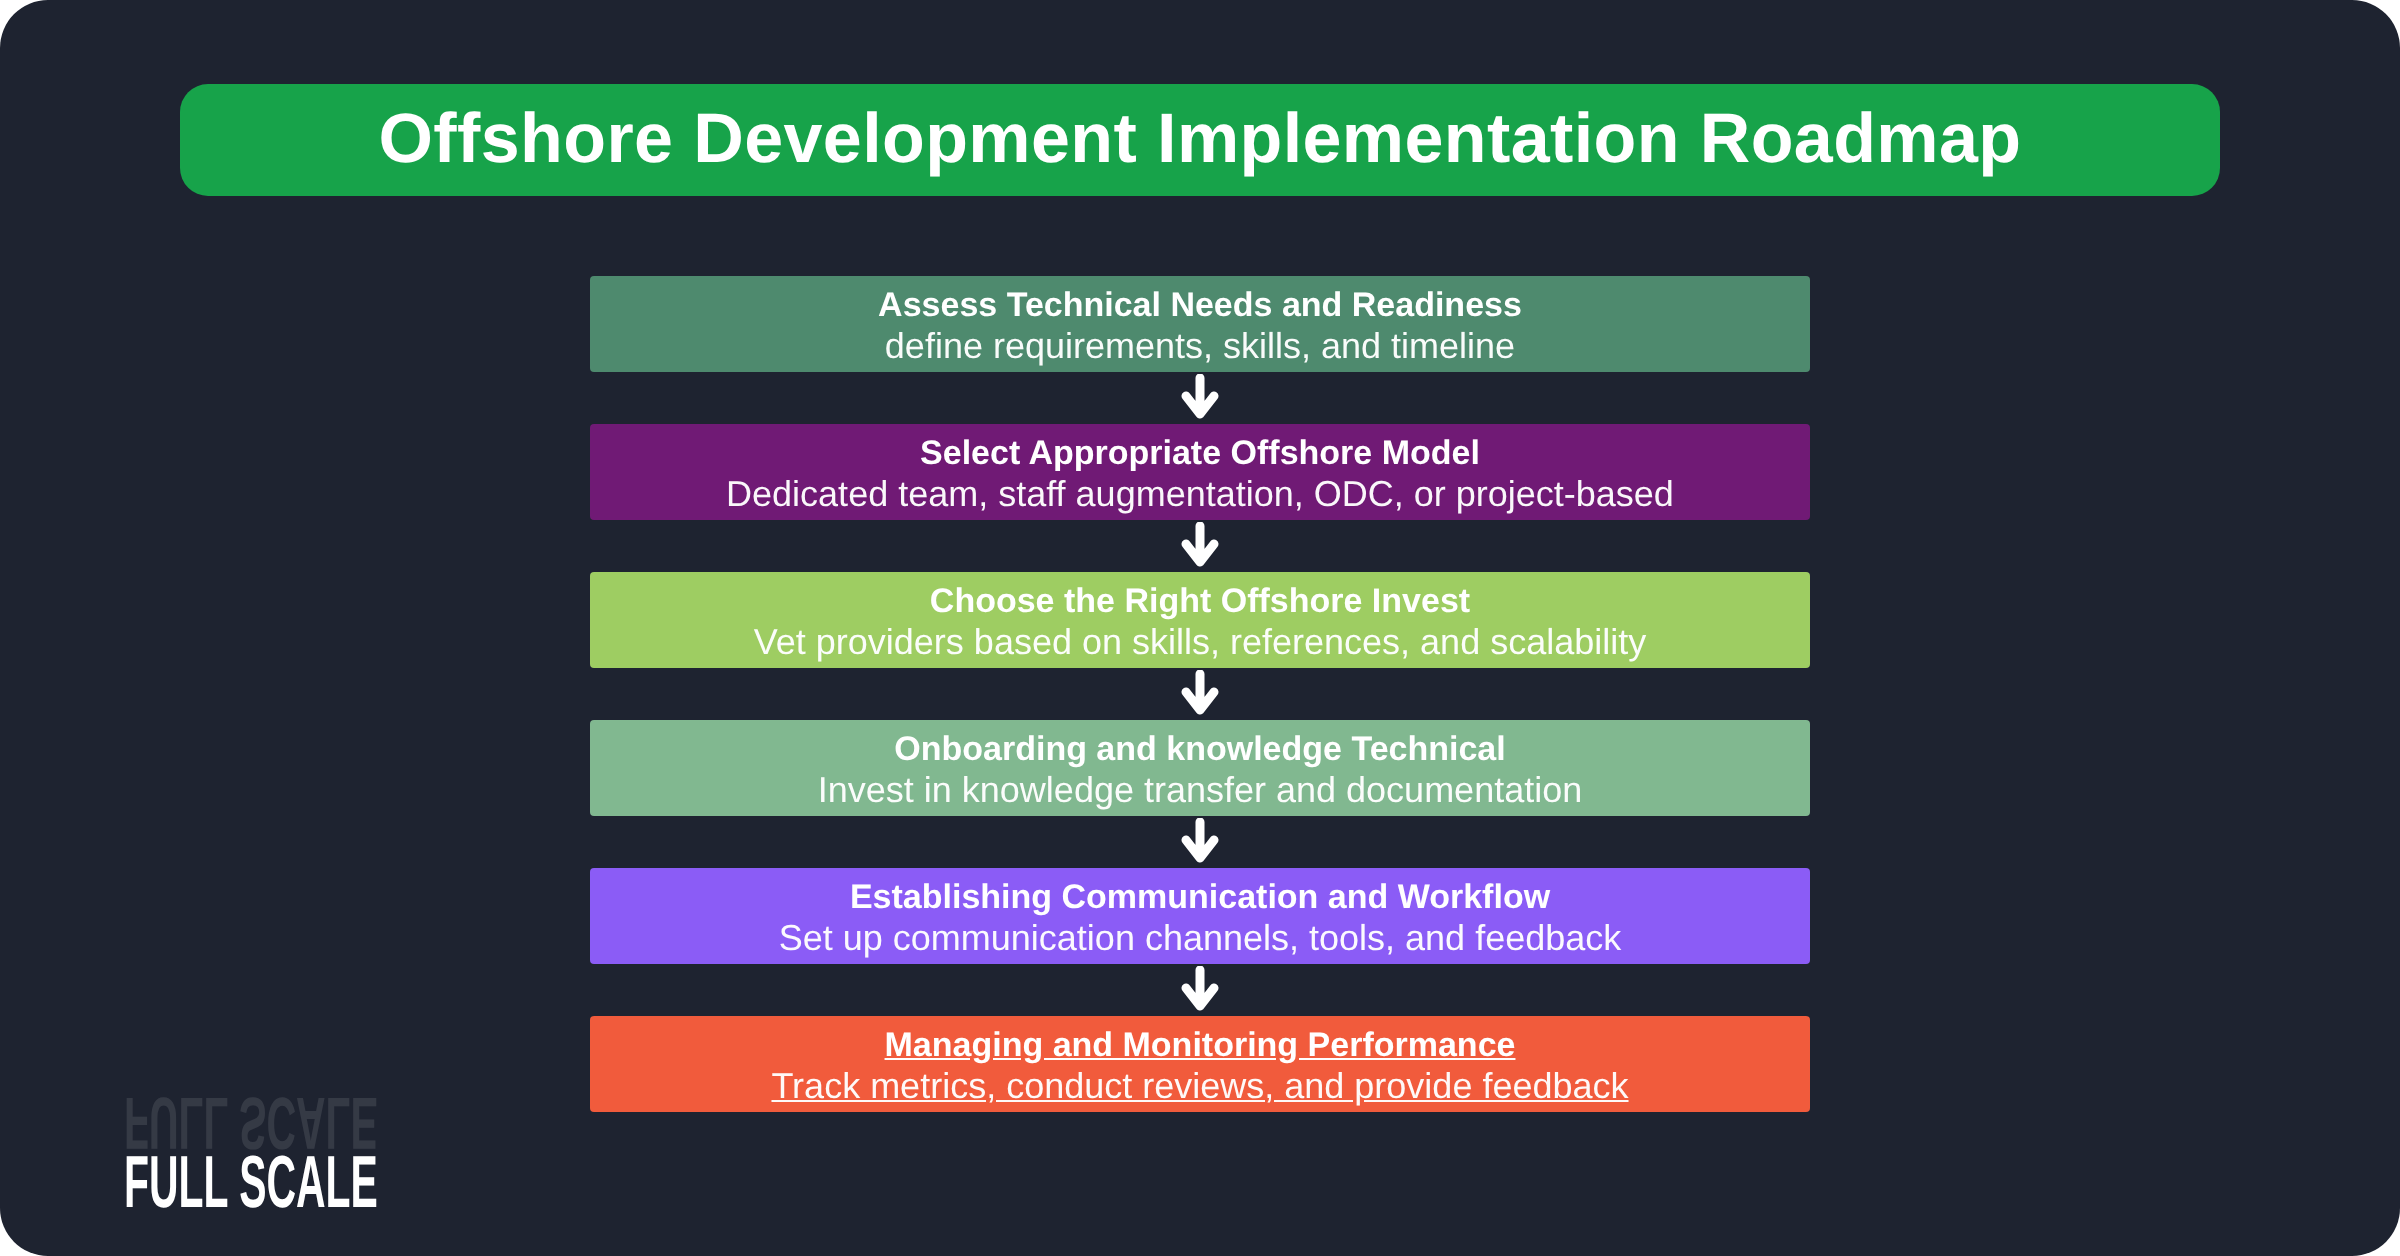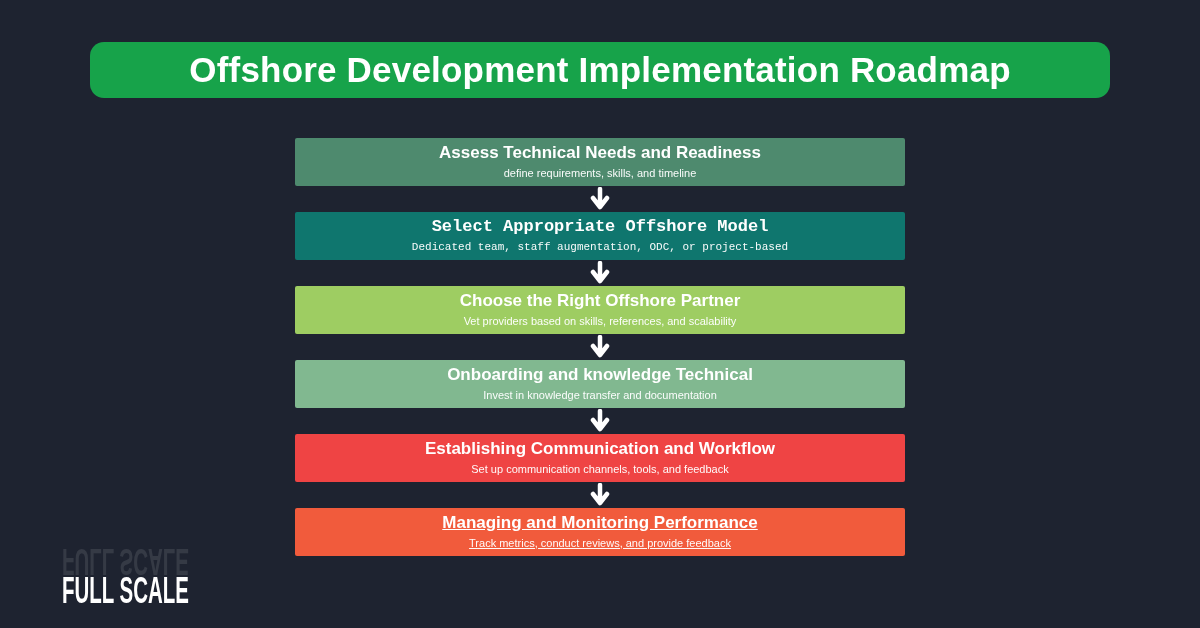--- a/index.html
+++ b/index.html
@@ -5,20 +5,21 @@
   * { margin: 0; padding: 0; box-sizing: border-box; }
   html, body { width: 1200px; height: 628px; }
   body {
     font-family: "Liberation Sans", "DejaVu Sans", sans-serif;
     overflow: hidden;
   }
   .canvas {
     position: relative;
     width: 1200px;
     height: 628px;
+    border-radius: 24px;
   }
   .title-banner {
     position: absolute;
     left: 90px; top: 42px;
     width: 1020px; height: 56px;
     border-radius: 14px;
     display: flex; align-items: center; justify-content: center;
   }
   .title-banner h1 {
     color: #ffffff;
@@ -40,21 +41,21 @@
     align-items: center; justify-content: center;
     color: #ffffff;
     text-align: right;
   }
   .step-title {
     font-size: 17px;
     font-weight: bold;
     line-height: 21px;
   }
   .step-subtitle {
-    font-size: 11px;
+    font-size: 18px;
     font-weight: normal;
     line-height: 20px;
     opacity: 0.97;
   }
   .arrow {
     height: 26px;
     display: flex; align-items: center; justify-content: center;
   }
   .arrow svg { display: block; }
   .logo-wrap {
@@ -95,51 +96,51 @@
     <div class="step" style="background: rgb(78, 138, 110);">
       <div class="step-title">Assess Technical Needs and Readiness</div>
       <div class="step-subtitle">define requirements, skills, and timeline</div>
     </div>
     <div class="arrow">
       <svg width="20" height="24" viewBox="0 0 20 24">
           <path d="M10 2 V15 M3 11 L10 20 L17 11" stroke="#ffffff" stroke-width="4.5" fill="none" stroke-linecap="round" stroke-linejoin="round"></path>
         </svg>
     </div>
 
-    <div class="step" style="background: #0f766e; font-family: Liberation Mono, monospace;">
+    <div class="step" style="background: #701a75;">
       <div class="step-title">Select Appropriate Offshore Model</div>
       <div class="step-subtitle">Dedicated team, staff augmentation, ODC, or project-based</div>
     </div>
     <div class="arrow">
       <svg width="20" height="24" viewBox="0 0 20 24">
           <path d="M10 2 V15 M3 11 L10 20 L17 11" stroke="#ffffff" stroke-width="4.5" fill="none" stroke-linecap="round" stroke-linejoin="round"></path>
         </svg>
     </div>
 
     <div class="step" style="background: rgb(158, 205, 98);">
-      <div class="step-title">Choose the Right Offshore Partner</div>
+      <div class="step-title">Choose the Right Offshore Invest</div>
       <div class="step-subtitle">Vet providers based on skills, references, and scalability</div>
     </div>
     <div class="arrow">
       <svg width="20" height="24" viewBox="0 0 20 24">
           <path d="M10 2 V15 M3 11 L10 20 L17 11" stroke="#ffffff" stroke-width="4.5" fill="none" stroke-linecap="round" stroke-linejoin="round"></path>
         </svg>
     </div>
 
     <div class="step" style="background: rgb(129, 184, 144);">
       <div class="step-title">Onboarding and knowledge Technical</div>
       <div class="step-subtitle">Invest in knowledge transfer and documentation</div>
     </div>
     <div class="arrow">
       <svg width="20" height="24" viewBox="0 0 20 24">
           <path d="M10 2 V15 M3 11 L10 20 L17 11" stroke="#ffffff" stroke-width="4.5" fill="none" stroke-linecap="round" stroke-linejoin="round"></path>
         </svg>
     </div>
 
-    <div class="step" style="background: #ef4444;">
+    <div class="step" style="background: #8b5cf6;">
       <div class="step-title">Establishing Communication and Workflow</div>
       <div class="step-subtitle">Set up communication channels, tools, and feedback</div>
     </div>
     <div class="arrow">
       <svg width="20" height="24" viewBox="0 0 20 24">
           <path d="M10 2 V15 M3 11 L10 20 L17 11" stroke="#ffffff" stroke-width="4.5" fill="none" stroke-linecap="round" stroke-linejoin="round"></path>
         </svg>
     </div>
 
     <div class="step" style="background: rgb(241, 91, 60); text-decoration: underline;">

